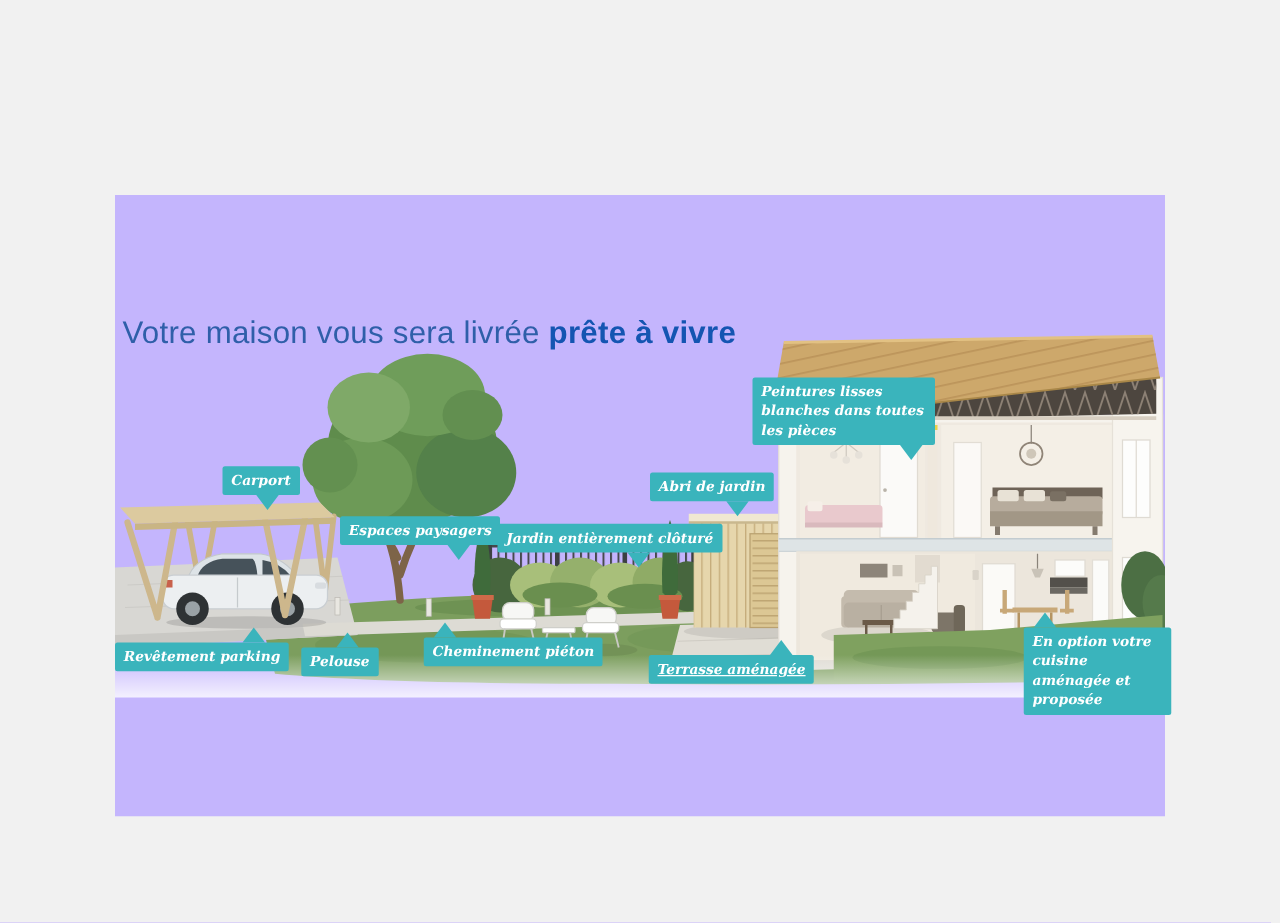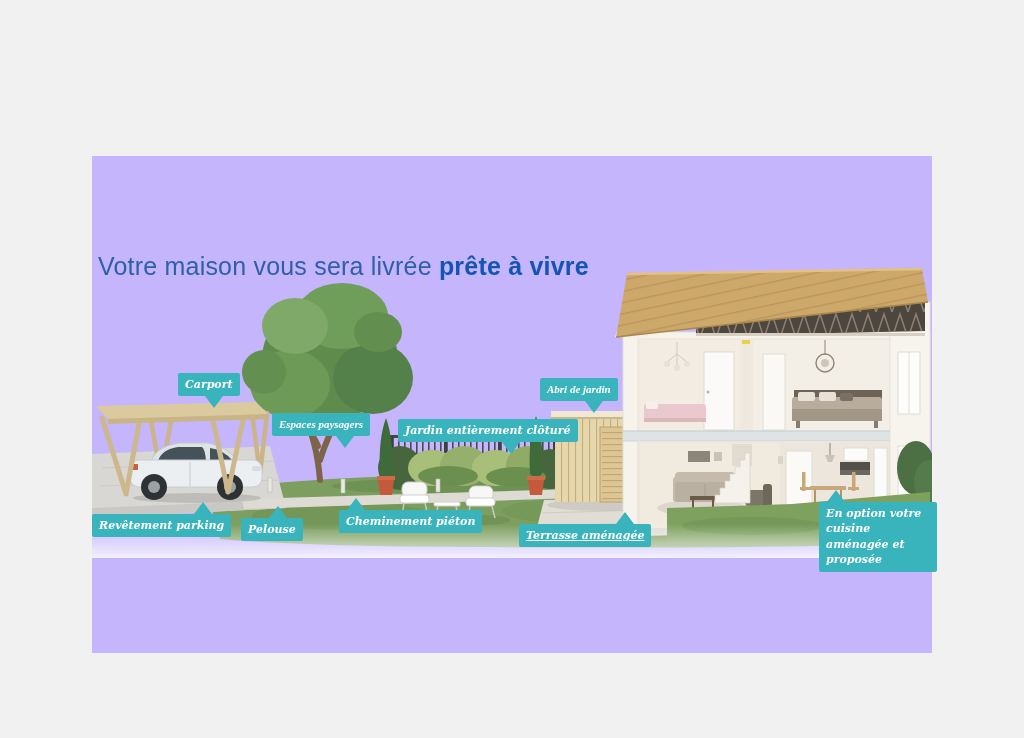--- a/index.html
+++ b/index.html
@@ -320,47 +320,50 @@
   </svg>
 
   <div class="title">
     <span>Votre maison vous sera livrée </span><b>prête à vivre</b>
   </div>
 
   <div class="callout tail-bottom" style="left:86px;top:217px;text-align:right;--tx:58%;">
     <span>Carport</span>
   </div>
 
-  <div class="callout tail-bottom" style="left:180px;top:257px;font-family:Liberation Serif, serif;--tx:74%;">
+  <div class="callout tail-bottom" style="left:180px;top:257px;--tx:74%;">
     <span>Espaces paysagers</span>
   </div>
 
   <div class="callout tail-top" style="left:0px;top:358px;text-align:right;--tx:80%;">
     <span>Revêtement parking</span>
   </div>
 
   <div class="callout tail-top" style="left:149px;top:362px;--tx:60%;">
     <span>Pelouse</span>
   </div>
 
   <div class="callout tail-top" style="left:247px;top:354px;--tx:12%;">
     <span>Cheminement piéton</span>
   </div>
 
   <div class="callout tail-bottom" style="left:306px;top:263px;--tx:63%;">
     <span>Jardin entièrement clôturé</span>
   </div>
 
-  <div class="callout tail-bottom" style="left:448px;top:222px;font-family:Liberation Serif, serif;--tx:70%;">
+  <div class="callout tail-bottom" style="left:428px;top:222px;--tx:70%;">
     <span>Abri de jardin</span>
   </div>
 
   <div class="callout tail-top" style="left:427px;top:368px;text-decoration:underline;--tx:80%;">
     <span>Terrasse aménagée</span>
   </div>
 
+  <div class="callout wrap tail-bottom" style="left:510px;top:146px;width:132px;--tx:87%;">
+    <span>Peintures lisses blanches dans toutes les pièces</span>
+  </div>
 
 
   <div class="callout wrap tail-top" style="left:727px;top:346px;width:104px;--tx:14%;">
     <span>En option votre cuisine aménagée et proposée</span>
   </div>
 
 </div>
 
 </body></html>

